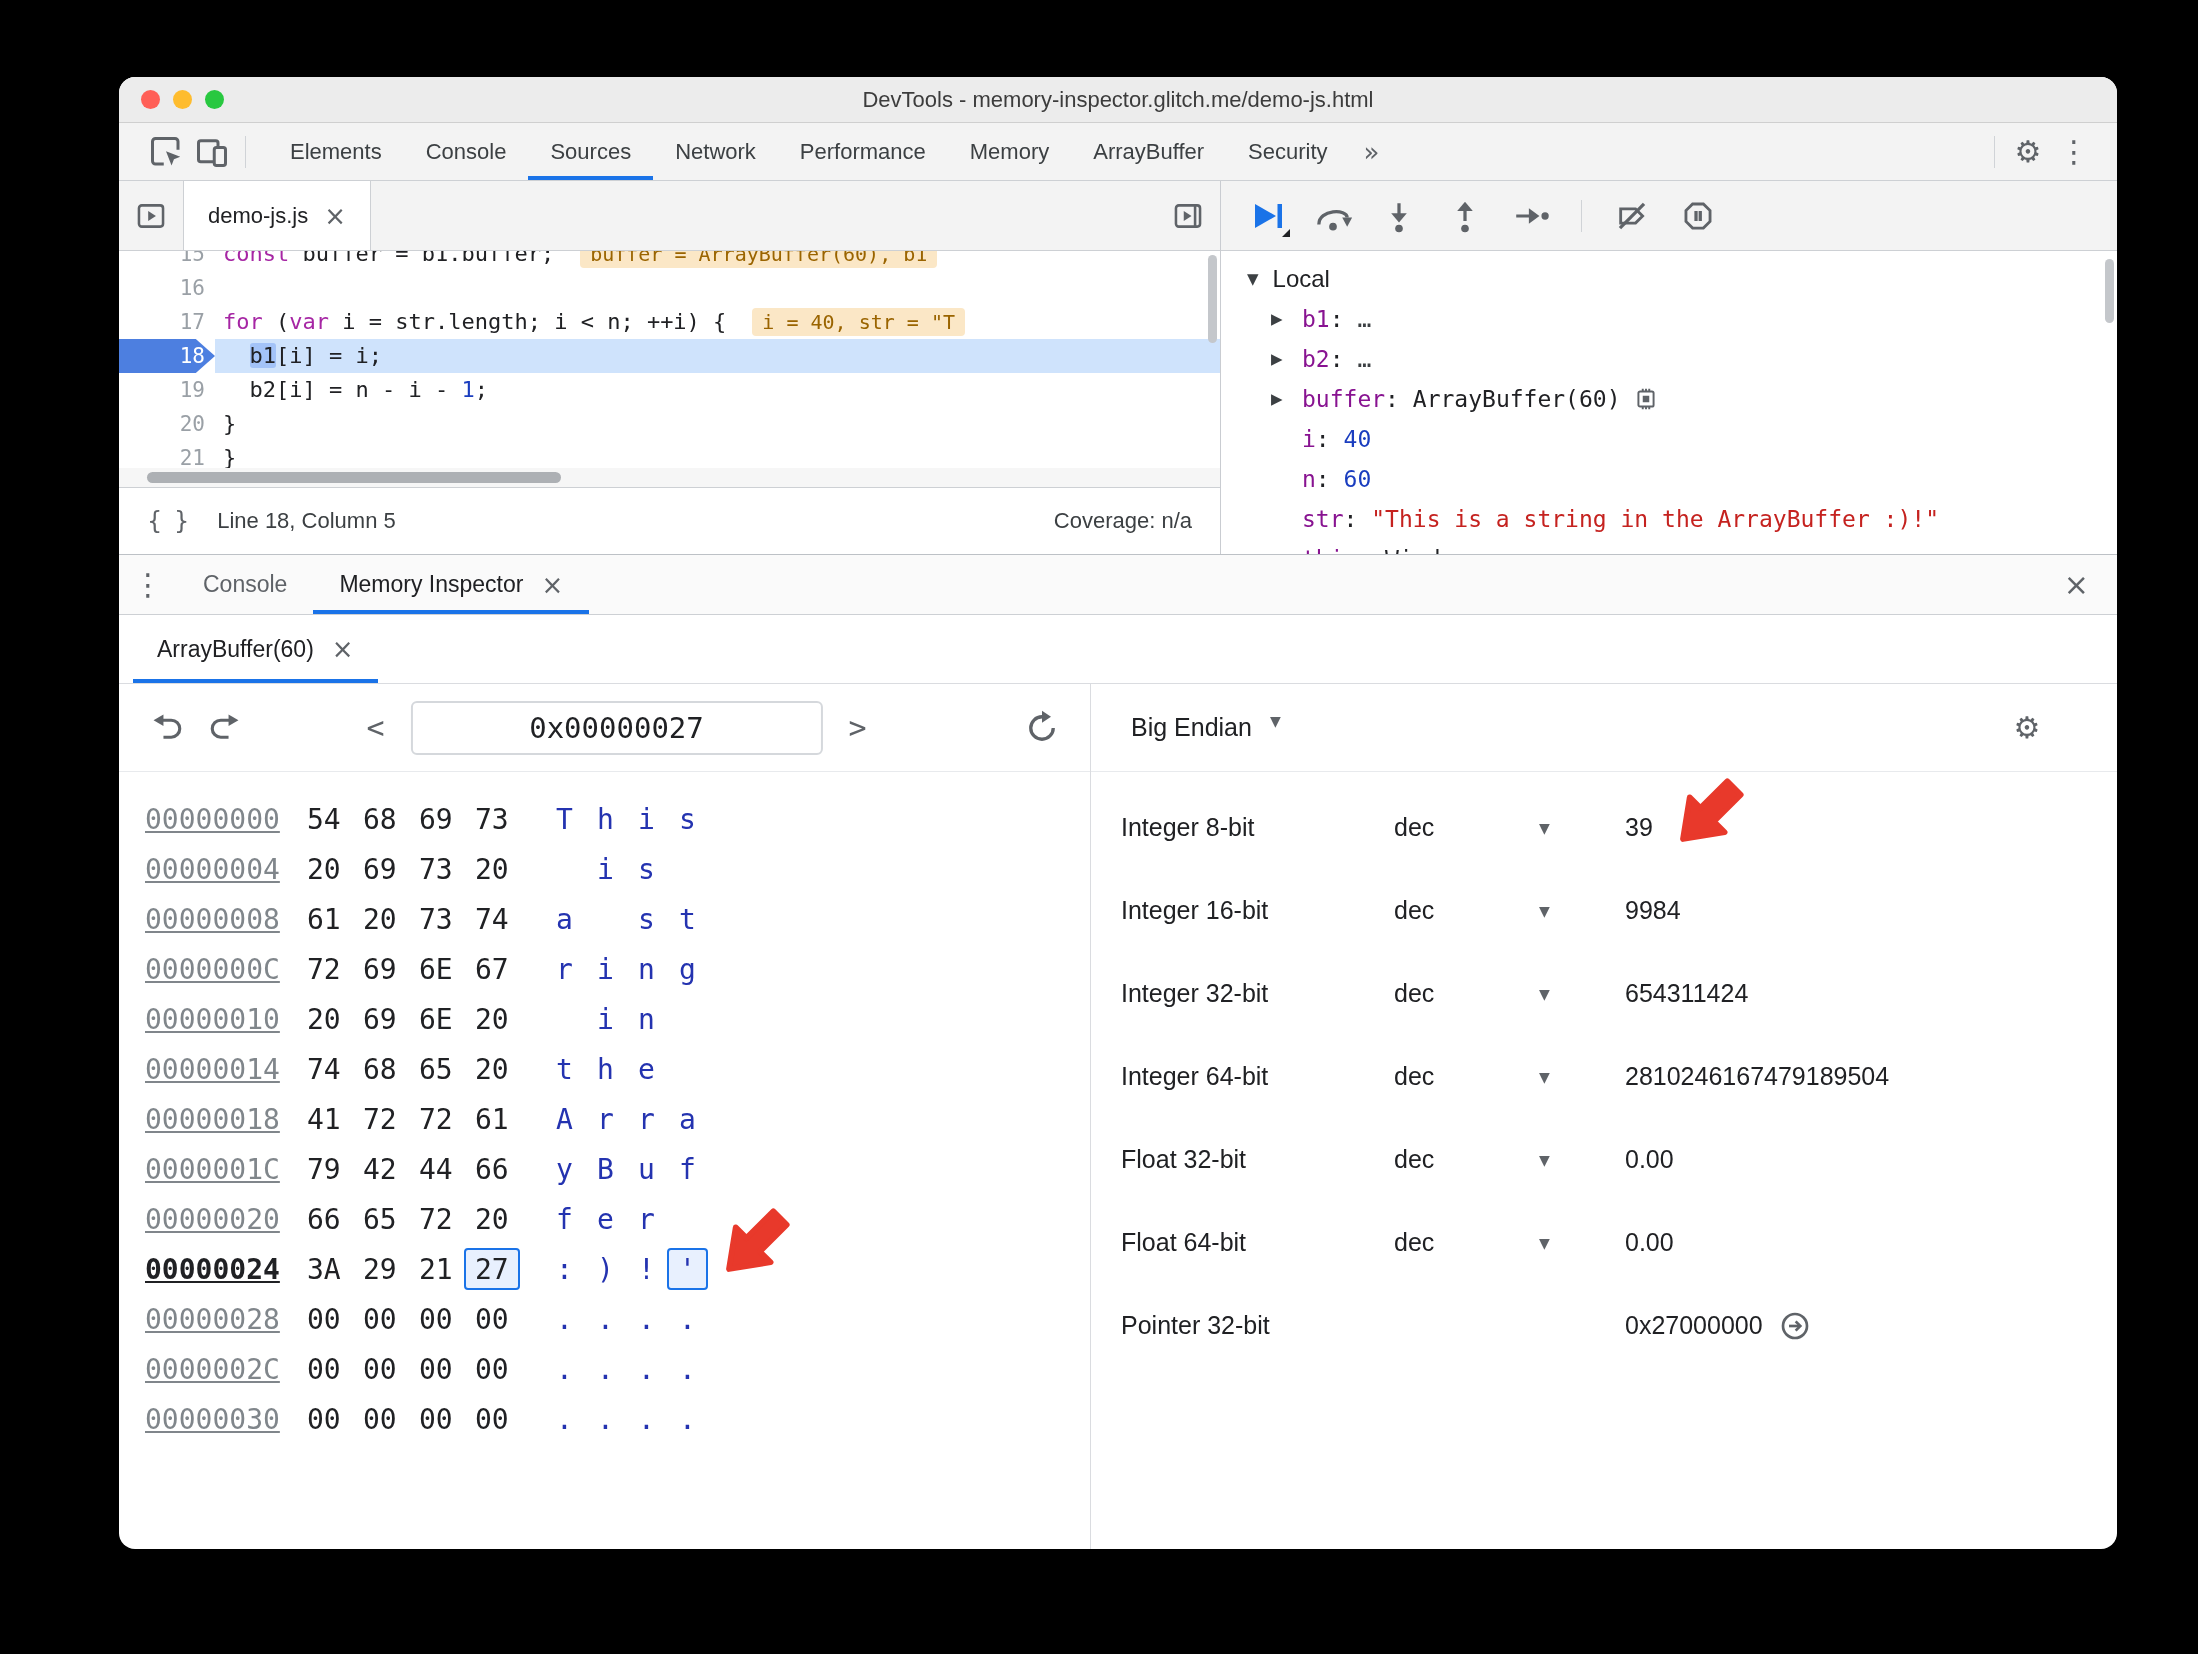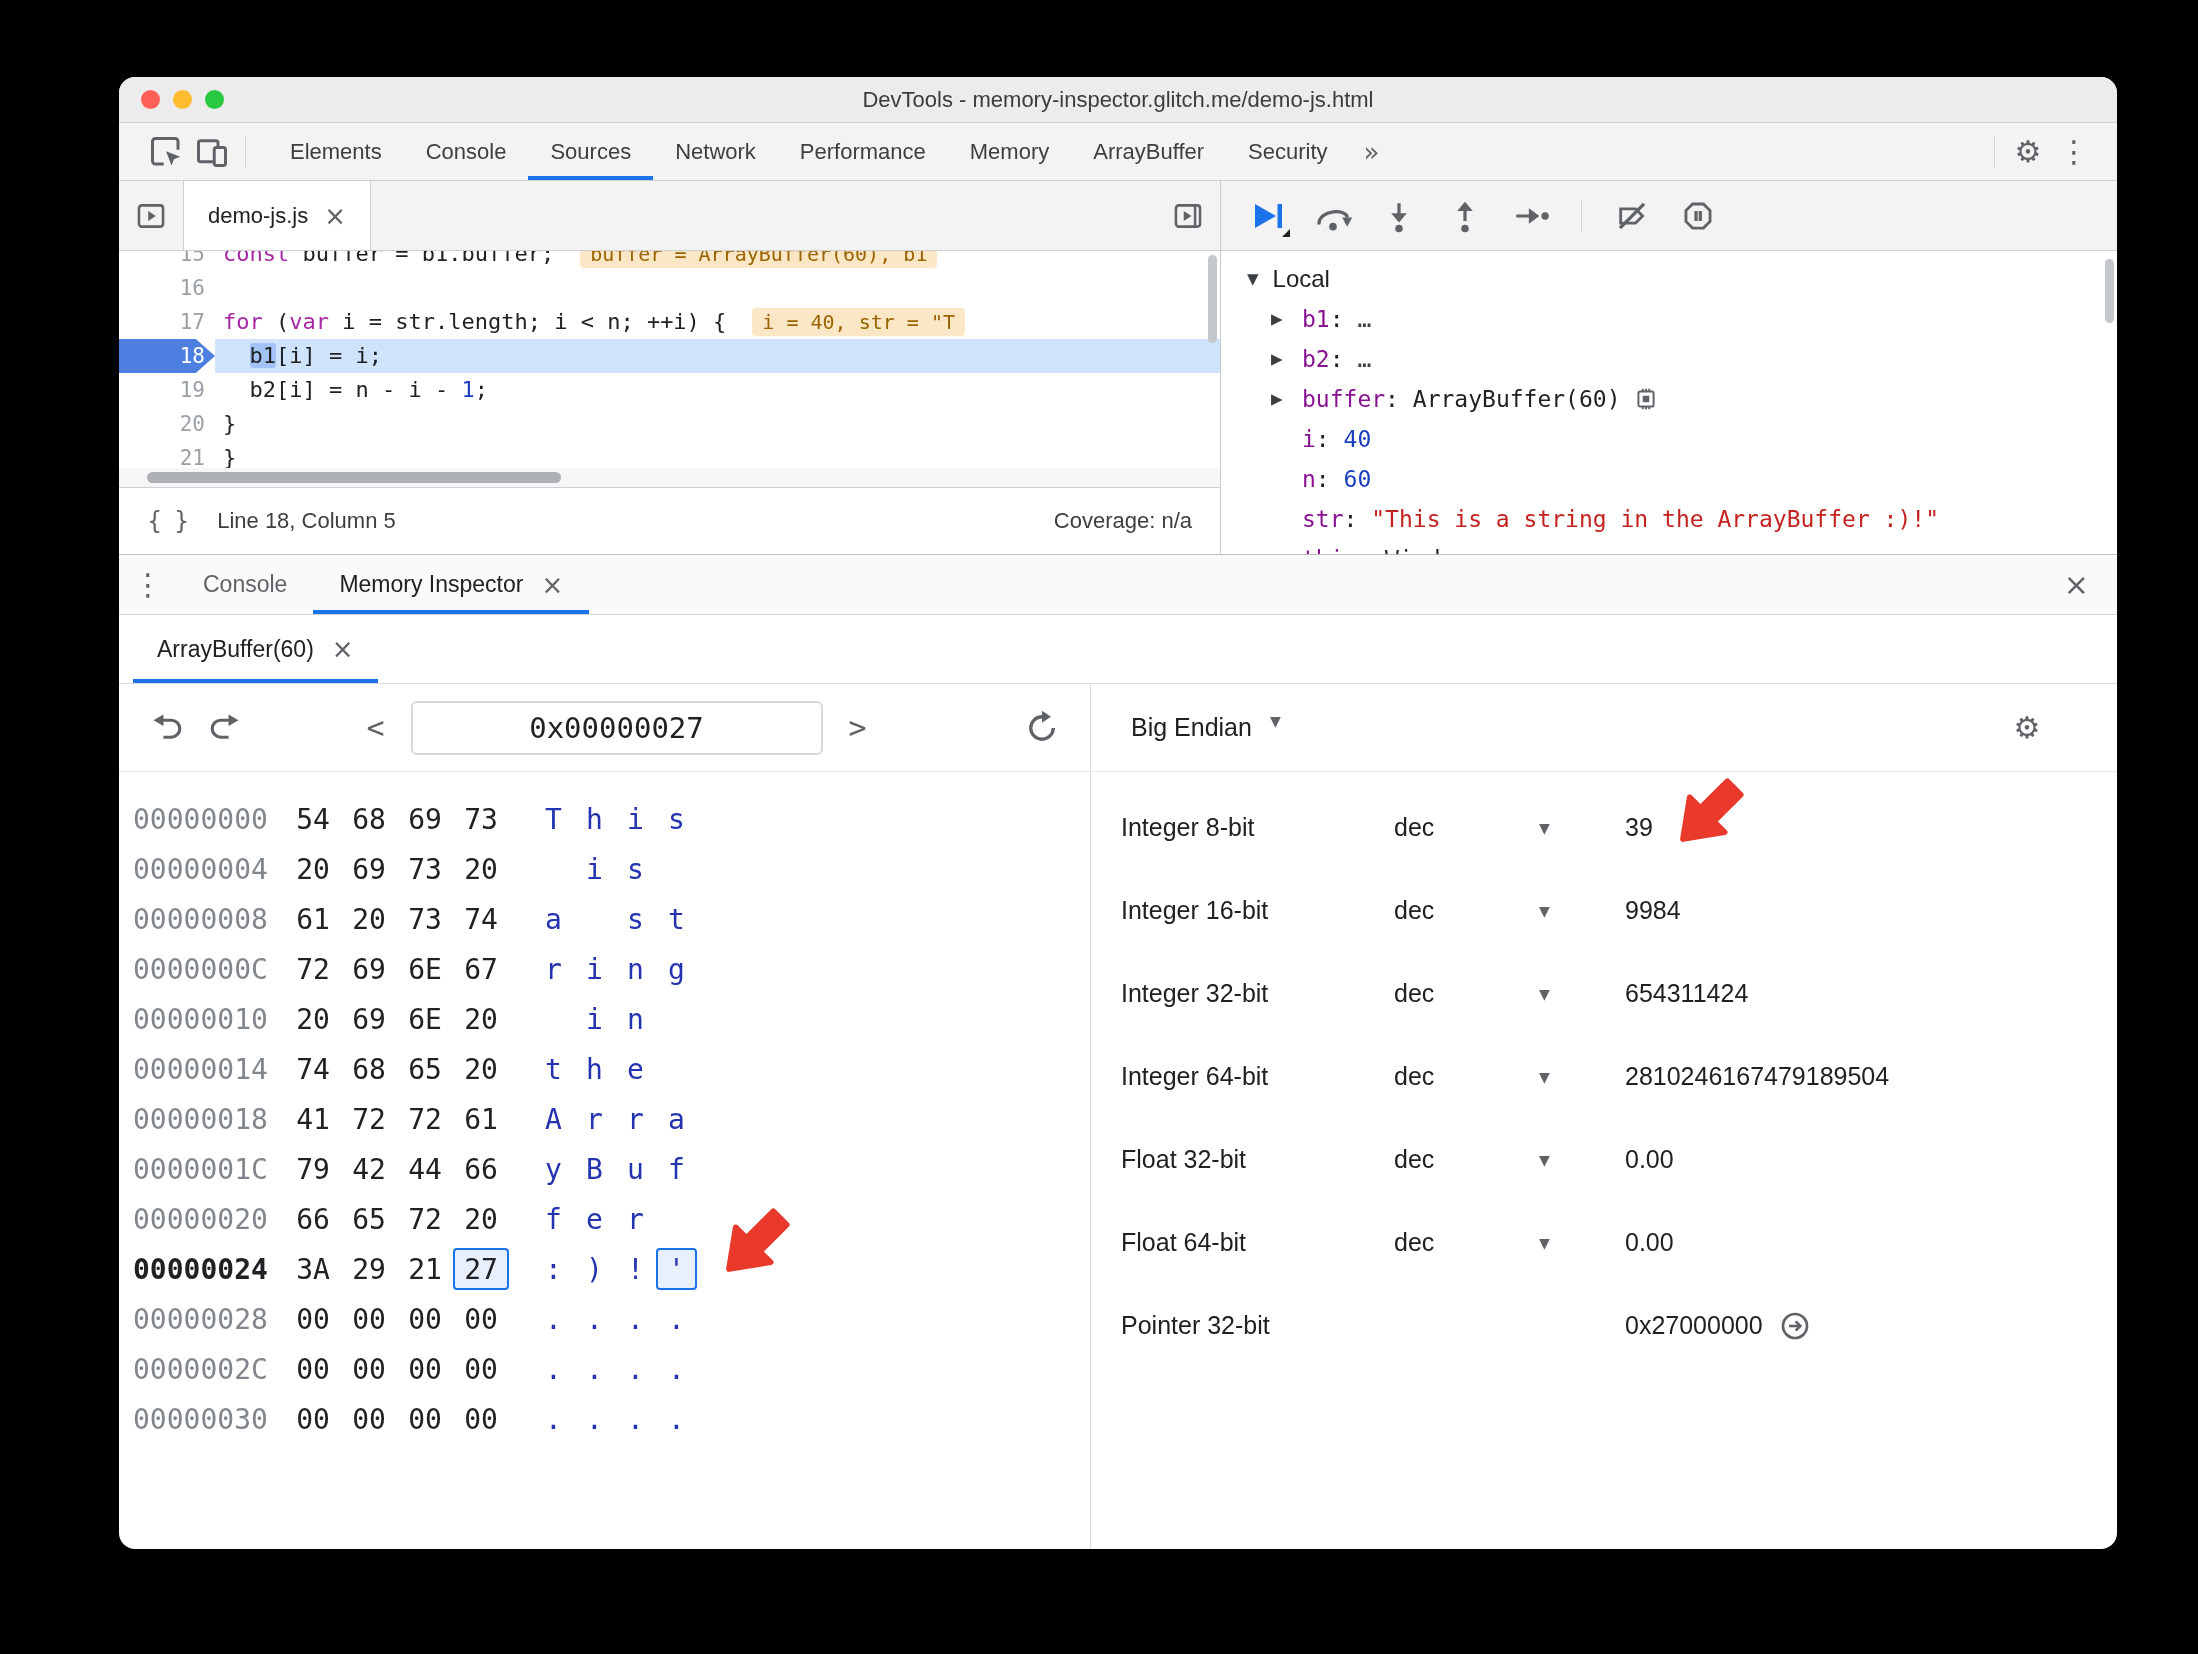--- a/index.html
+++ b/index.html
@@ -106,21 +106,21 @@
   .iconbtn { width: 40px; height: 40px; display: flex; align-items: center; justify-content: center; color: #5f6368; }
   .addr-nav { position: absolute; left: 50%; transform: translateX(-50%) translateX(12px);
               display: flex; align-items: center; gap: 26px; }
   .chev { font-size: 30px; color: #5f6368; font-family: "DejaVu Sans Mono", monospace; }
   .addr-input { width: 412px; height: 54px; border: 2px solid #d5d8dc; border-radius: 6px; text-align: center;
                 font-family: "DejaVu Sans Mono", monospace; font-size: 29px; color: #202124; outline: none; background: #fff; }
   .refreshbtn { margin-left: auto; }
 
   .hexdump { padding-top: 22px; }
   .hexrow { height: 50px; display: flex; align-items: center; font-family: "DejaVu Sans Mono", monospace; font-size: 28px; }
-  .haddr { flex: 0 0 150px; padding-left: 14px; color: #80868b; }
+  .haddr { flex: 0 0 150px; padding-left: 26px; color: #80868b; text-decoration: underline; }
   .hexrow.selected .haddr { color: #202124; font-weight: bold; }
   .hbytes { display: flex; margin-left: 16px; }
   .hbyte { width: 56px; height: 42px; display: flex; align-items: center; justify-content: center; color: #202124; }
   .hascii { display: flex; margin-left: 24px; }
   .hch { width: 41px; height: 42px; display: flex; align-items: center; justify-content: center; color: #2433b0; }
   .cellhl { background: #e8f0fe; border: 2px solid #1a73e8; border-radius: 4px; }
 
   .mem-right { flex: 1; position: relative; display: flex; flex-direction: column; }
   .val-header { flex: 0 0 88px; border-bottom: 1px solid #e8eaed; display: flex; align-items: center;
                 padding: 0 70px 0 40px; }

